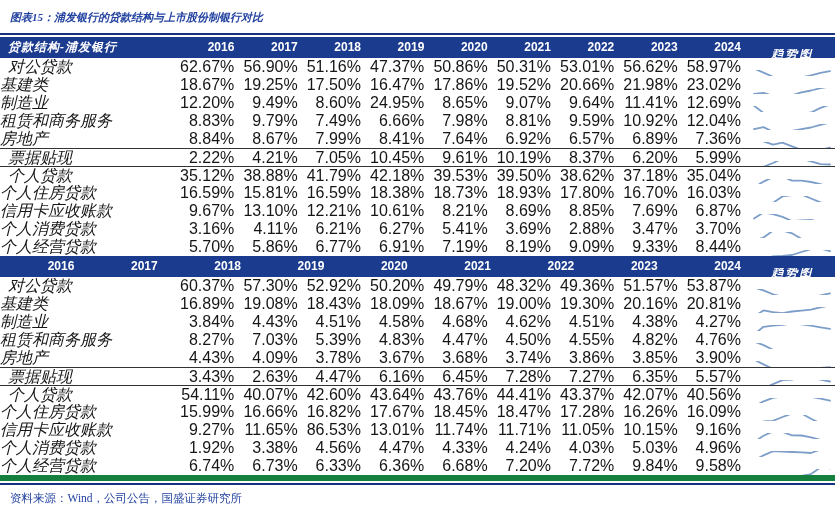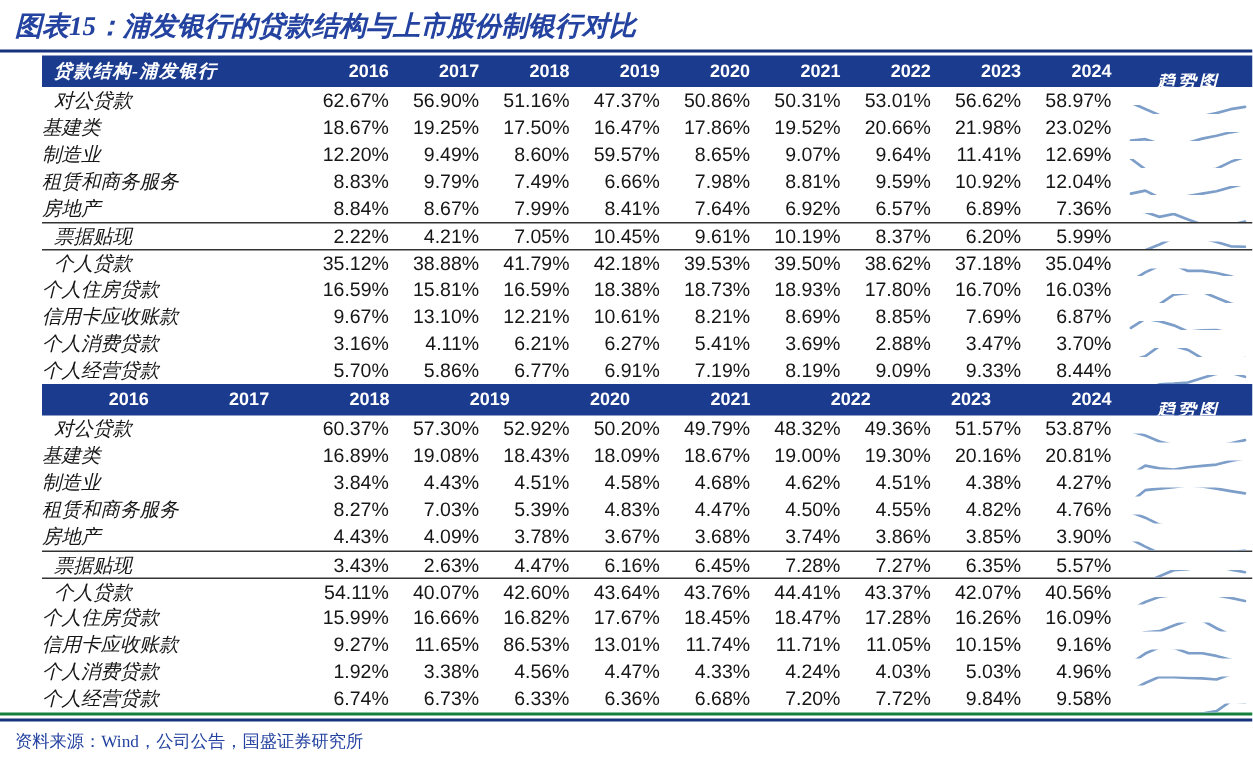--- a/index.html
+++ b/index.html
@@ -3,27 +3,27 @@
 <meta charset="utf-8">
 <style>
   * { box-sizing: border-box; margin: 0; padding: 0; }
   html,body { width: 835px; height: 520px; background: #ffffff; overflow: hidden; }
   body { font-family: "Liberation Sans", sans-serif; }
 
   .fig-title{
     margin: 8px 0 0 10px;
     font-family: "Liberation Serif", serif;
     font-style: italic; font-weight: bold;
-    font-size: 18px; line-height: 18px;
+    font-size: 11px; line-height: 18px;
     color: #2443A0;
   }
   .topline{ height: 2px; background: #16327D; margin-top: 7px; }
-  .tbl{ margin-top: 2px; border-bottom: 2px solid #15803d; padding-left: 28px; }
-
-  .row{ display: flex; height: 18px; line-height: 18px; font-size: 13px; color: #161616; }
+  .tbl{ margin-top: 2px; border-bottom: 6px solid #15803d; }
+
+  .row{ display: flex; height: 18px; line-height: 18px; font-size: 16px; color: #161616; }
   .row.head{ height: 21px; line-height: 21px; background: #1B3B8F; color: #fff; font-weight: bold; font-size: 12px; }
   .row.sep{ border-top: 1px solid #333; }
 
   .c-label{ width: 180px; }
   .lab0{ padding-left: 8px; font-family: "Liberation Serif", serif; font-style: italic; }
   .lab1{ text-align: left; padding-right: 10px; font-family: "Liberation Serif", serif; font-style: italic; }
   .head .c-label{ padding-left: 8px; font-family: "Liberation Serif", serif; font-style: italic; letter-spacing: 1px; }
 
   .c-val{ flex: 1; text-align: right; padding-right: 9px; }
   .head .c-val{ font-family: "Liberation Sans", sans-serif; font-style: normal; }
@@ -92,21 +92,21 @@
             <svg width="80" height="17" viewBox="0 0 80 17">
               <polyline points="2.0,10.8 11.5,9.8 21.0,12.8 30.5,14.5 40.0,12.2 49.5,9.4 59.0,7.5 68.5,5.2 78.0,3.5" fill="none" stroke="#7D9EC9" stroke-width="1.8" stroke-linecap="round" stroke-linejoin="round"></polyline>
             </svg>
           </div>
         </div>
         <div class="row">
           <div class="c-label lab1">制造业</div>
           <div class="c-val">12.20%</div>
           <div class="c-val">9.49%</div>
           <div class="c-val">8.60%</div>
-          <div class="c-val">59.57%</div>
+          <div class="c-val">24.95%</div>
           <div class="c-val">8.65%</div>
           <div class="c-val">9.07%</div>
           <div class="c-val">9.64%</div>
           <div class="c-val">11.41%</div>
           <div class="c-val">12.69%</div>
           <div class="c-trend">
             <svg width="80" height="17" viewBox="0 0 80 17">
               <polyline points="2.0,4.8 11.5,11.9 21.0,14.3 30.5,14.5 40.0,14.1 49.5,13.0 59.0,11.5 68.5,6.9 78.0,3.5" fill="none" stroke="#7D9EC9" stroke-width="1.8" stroke-linecap="round" stroke-linejoin="round"></polyline>
             </svg>
           </div>

